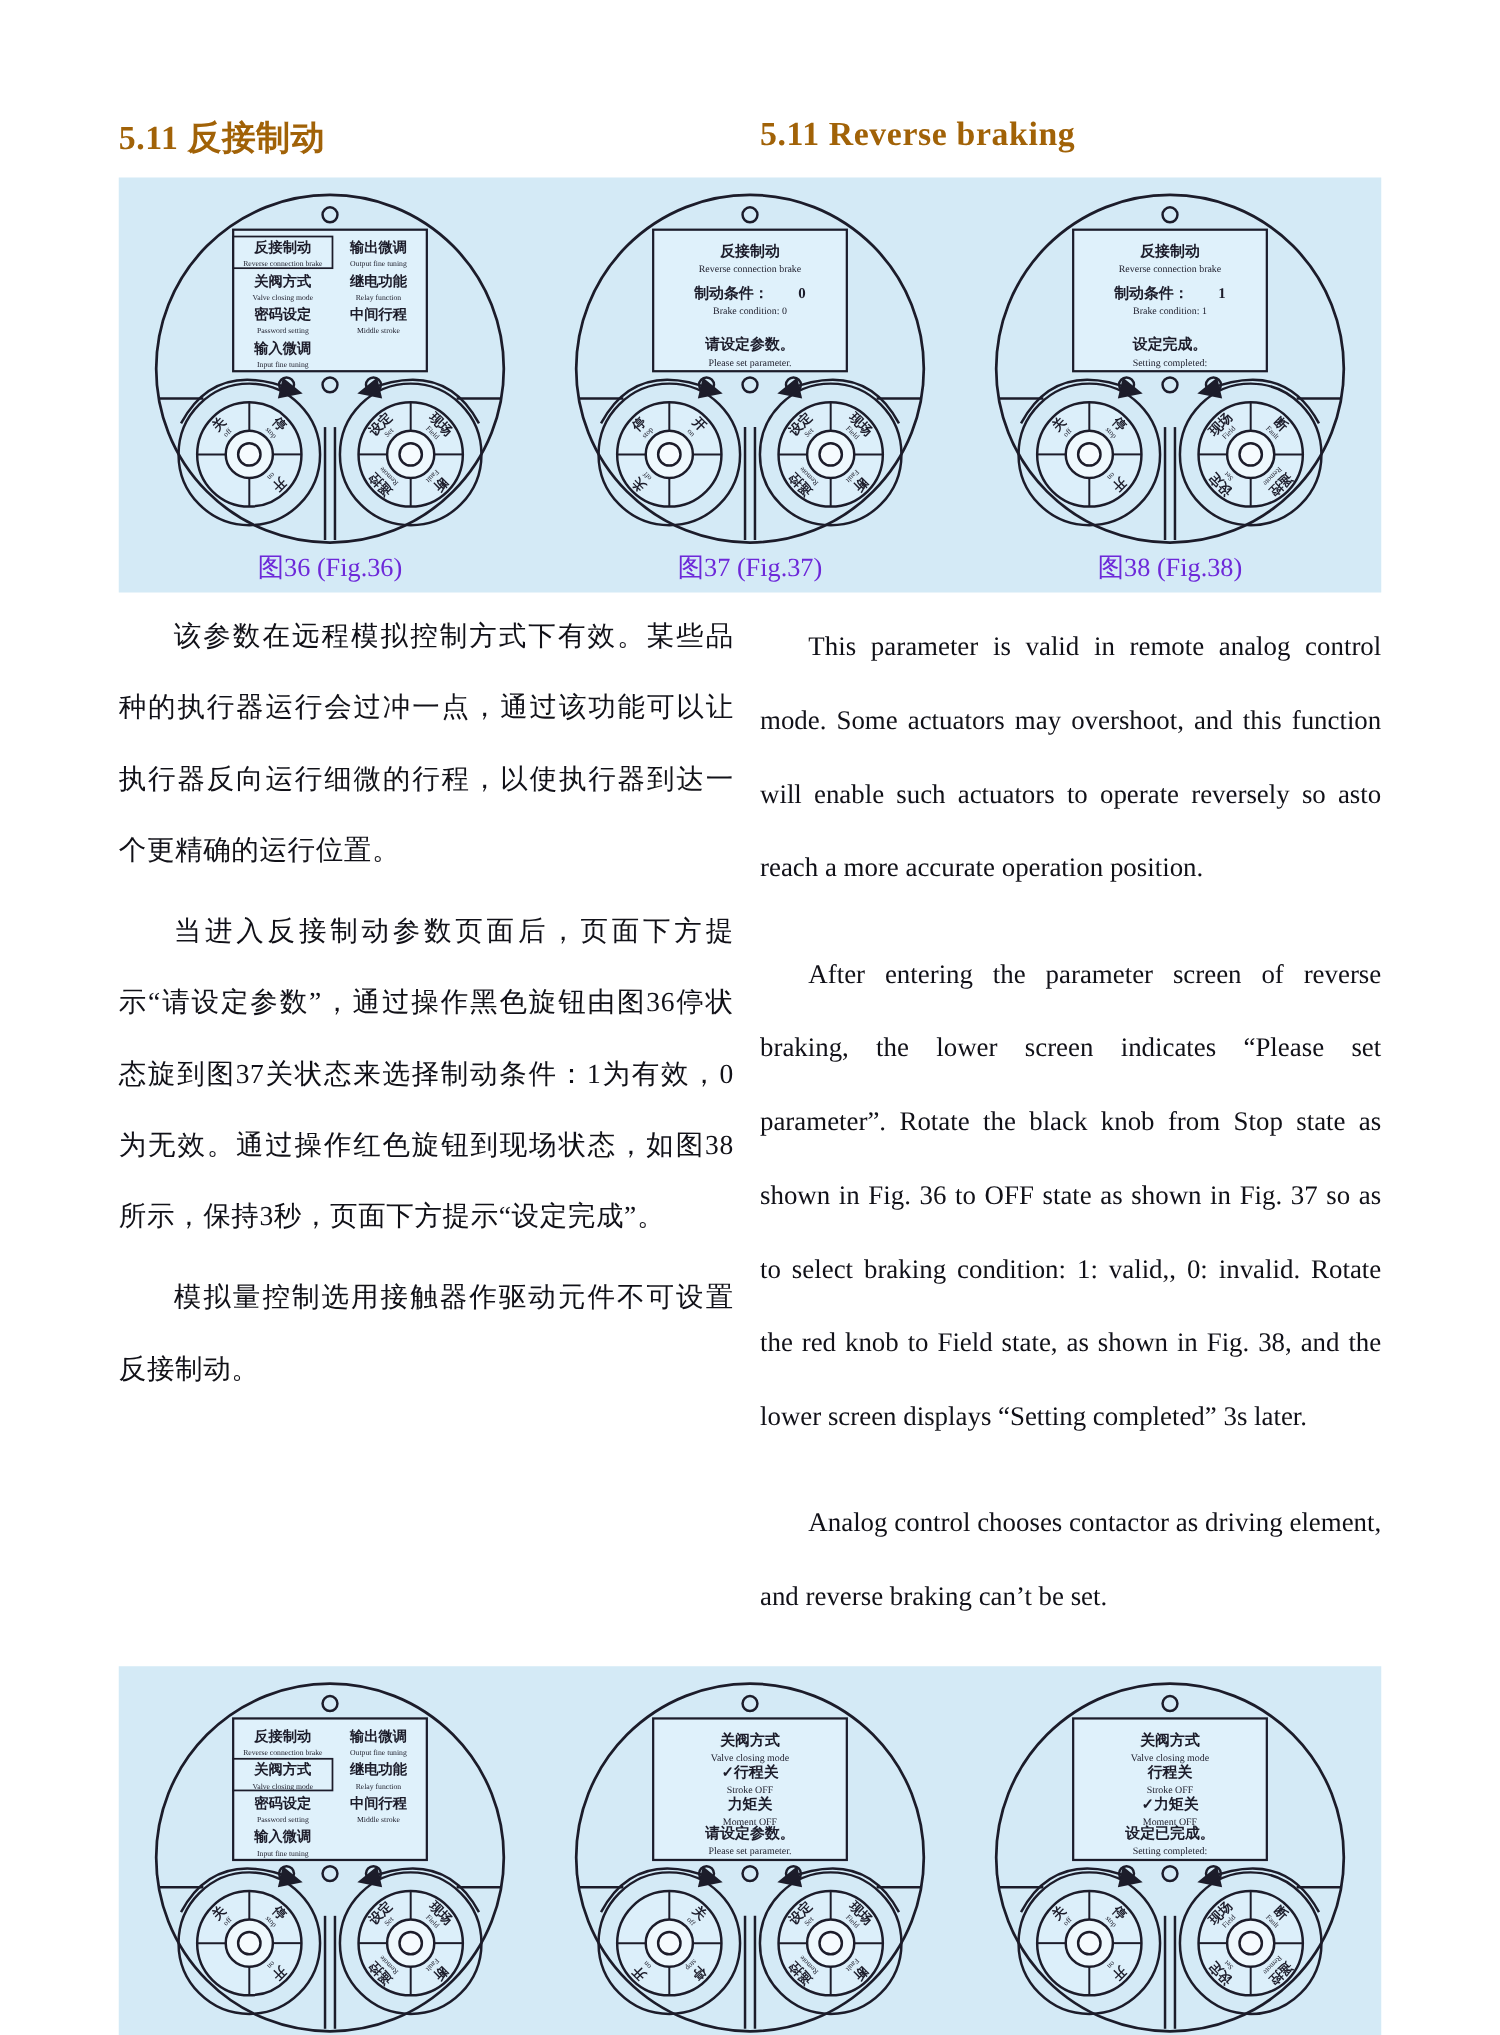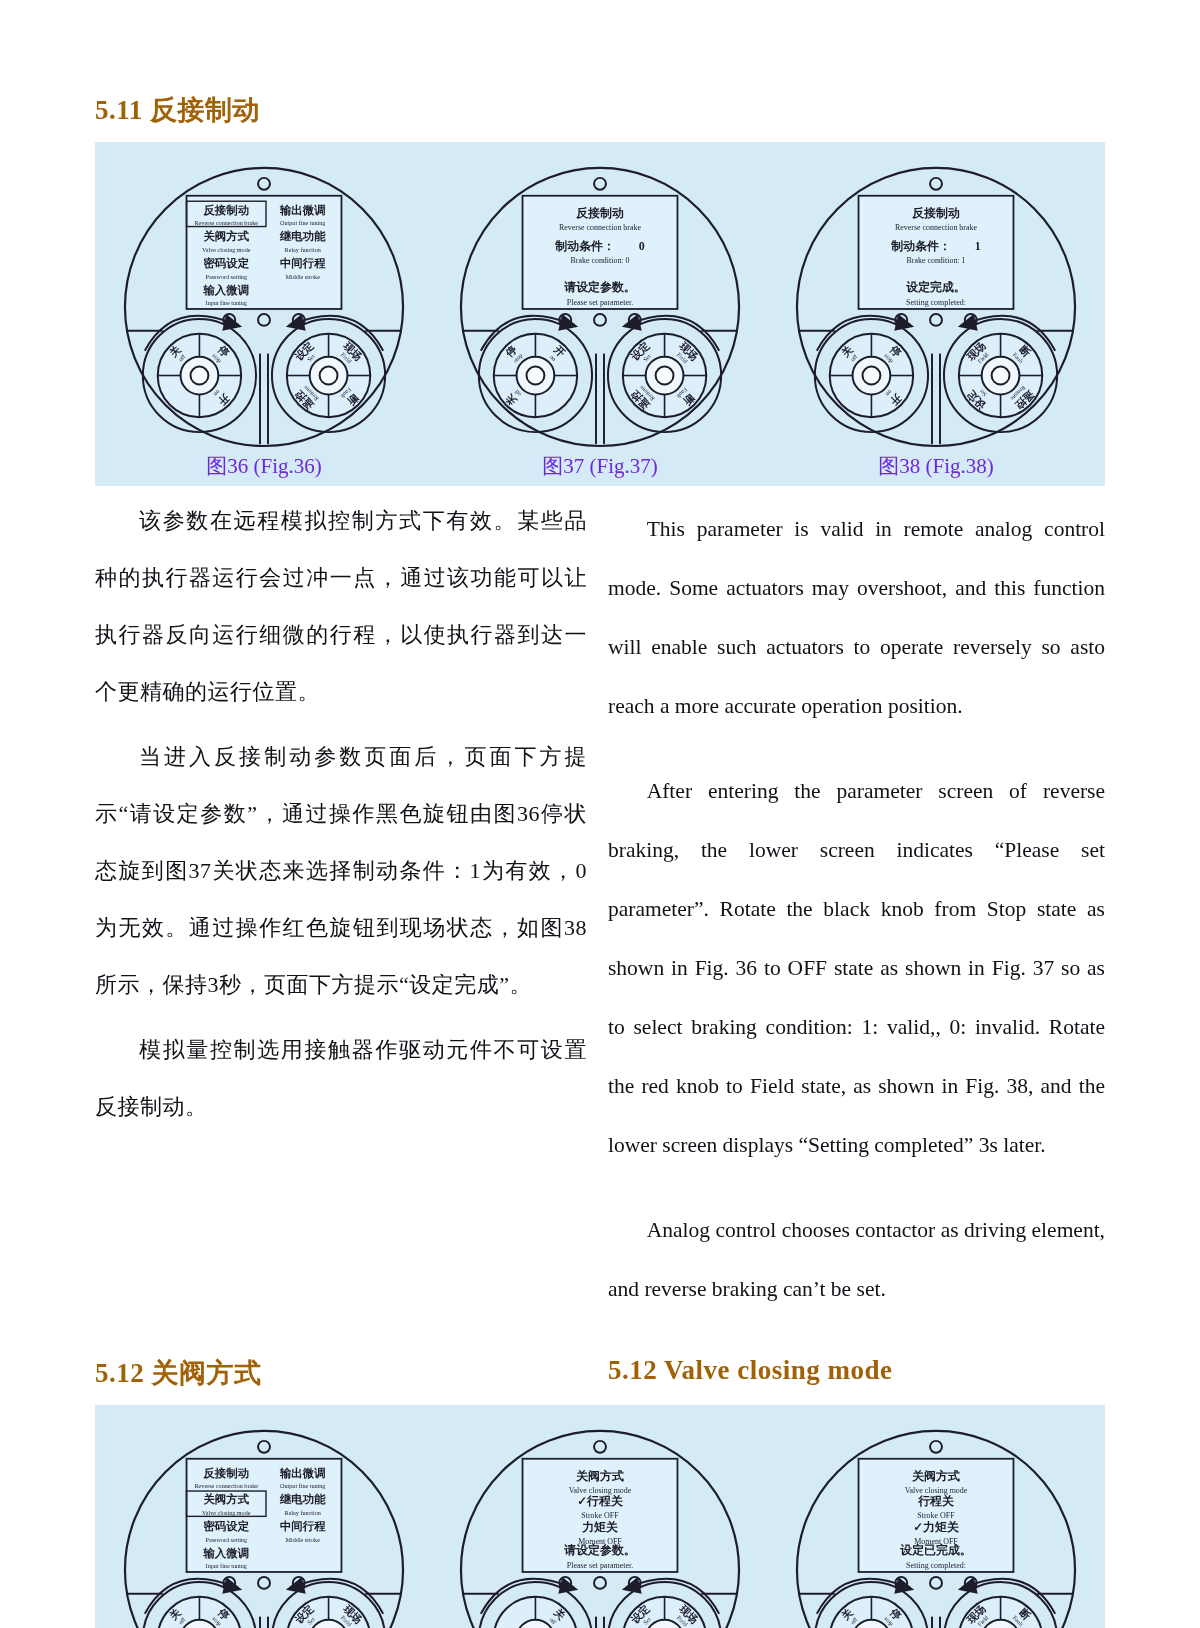--- a/index.html
+++ b/index.html
@@ -6,21 +6,21 @@
   body{
     width:1200px;height:1628px;background:#ffffff;
     font-family:"Liberation Serif","DejaVu Serif",serif;
     color:#111118;position:relative;overflow:hidden;
   }
   .page{padding:92px 95px 0 95px;width:1010px;}
   .heading-row{display:grid;grid-template-columns:492px 497px;column-gap:21px;margin-bottom:14px;}
   .heading{font-size:27px;font-weight:bold;color:#a16207;letter-spacing:0.5px;}
   .fig-panel{
     background:#d4eaf6;width:1010px;box-sizing:border-box;
-    padding:18px 6px 6px 6px;display:flex;justify-content:space-between;
+    padding:6px 6px 6px 6px;display:flex;justify-content:space-between;
   }
   .fig-block{width:326px;display:flex;flex-direction:column;align-items:center;}
   .fig-block svg{display:block;}
   .fig-caption{font-size:21px;margin-top:2px;color:#6d28d9;}
   .cols{display:grid;grid-template-columns:492px 497px;column-gap:21px;margin-top:6px;}
   .zh-col p{
     font-size:22px;line-height:57px;margin:0 0 8px 0;
     text-align:justify;text-indent:2em;letter-spacing:0.5px;
   }
   .en-col p{
@@ -29,20 +29,21 @@
   }
   .section2 .heading-row{margin-top:10px;}
 </style>
 </head>
 <body>
 
 <div class="page">
 
   <div class="heading-row">
     <div class="heading">5.11 反接制动</div>
+    <div class="heading">5.11 Reverse braking</div>
   </div>
 
   <div class="fig-panel">
     <div class="fig-block">
       <svg width="310" height="290" viewBox="0 0 300 292">
           <circle cx="150" cy="148" r="140" fill="none" stroke="#1c1c2a" stroke-width="2.2"></circle>
           <circle cx="150" cy="24" r="6" fill="none" stroke="#1c1c2a" stroke-width="2"></circle>
           <g>
             <rect x="72" y="36" width="156" height="114" fill="#dff1fb" stroke="#1c1c2a" stroke-width="1.8"></rect>
             <rect x="72" y="41.5" width="80" height="25.5" fill="none" stroke="#1c1c2a" stroke-width="1.4"></rect>
@@ -294,24 +295,20 @@
       <p>模拟量控制选用接触器作驱动元件不可设置反接制动。</p>
     </div>
     <div class="en-col">
       <p>This parameter is valid in remote analog control mode. Some actuators may overshoot, and this function will enable such actuators to operate reversely so asto reach a more accurate operation position.</p>
       <p>After entering the parameter screen of reverse braking, the lower screen indicates “Please set parameter”. Rotate the black knob from Stop state as shown in Fig. 36 to OFF state as shown in Fig. 37 so as to select braking condition: 1: valid,, 0: invalid. Rotate the red knob to Field state, as shown in Fig. 38, and the lower screen displays “Setting completed” 3s later.</p>
       <p>Analog control chooses contactor as driving element, and reverse braking can’t be set.</p>
     </div>
   </div>
 
   <div class="section2">
-    <div class="heading-row">
-      <div class="heading">5.12 关阀方式</div>
-      <div class="heading">5.12 Valve closing mode</div>
-    </div>
 
     <div class="fig-panel">
       <div class="fig-block">
         <svg width="310" height="290" viewBox="0 0 300 292">
             <circle cx="150" cy="148" r="140" fill="none" stroke="#1c1c2a" stroke-width="2.2"></circle>
             <circle cx="150" cy="24" r="6" fill="none" stroke="#1c1c2a" stroke-width="2"></circle>
             <g>
               <rect x="72" y="36" width="156" height="114" fill="#dff1fb" stroke="#1c1c2a" stroke-width="1.8"></rect>
               <text x="112" y="54" text-anchor="middle" font-size="11.5" font-weight="bold" fill="#1c1c2a">反接制动</text>
               <text x="112" y="65.5" text-anchor="middle" font-size="6.2" fill="#1c1c2a">Reverse connection brake</text>

